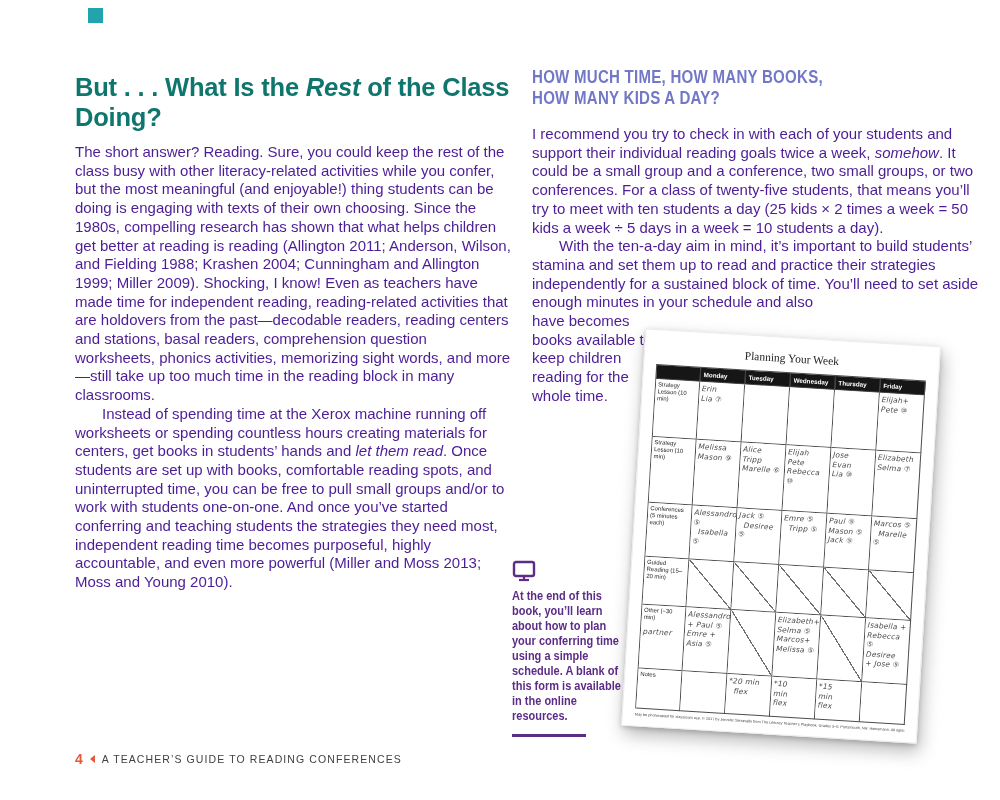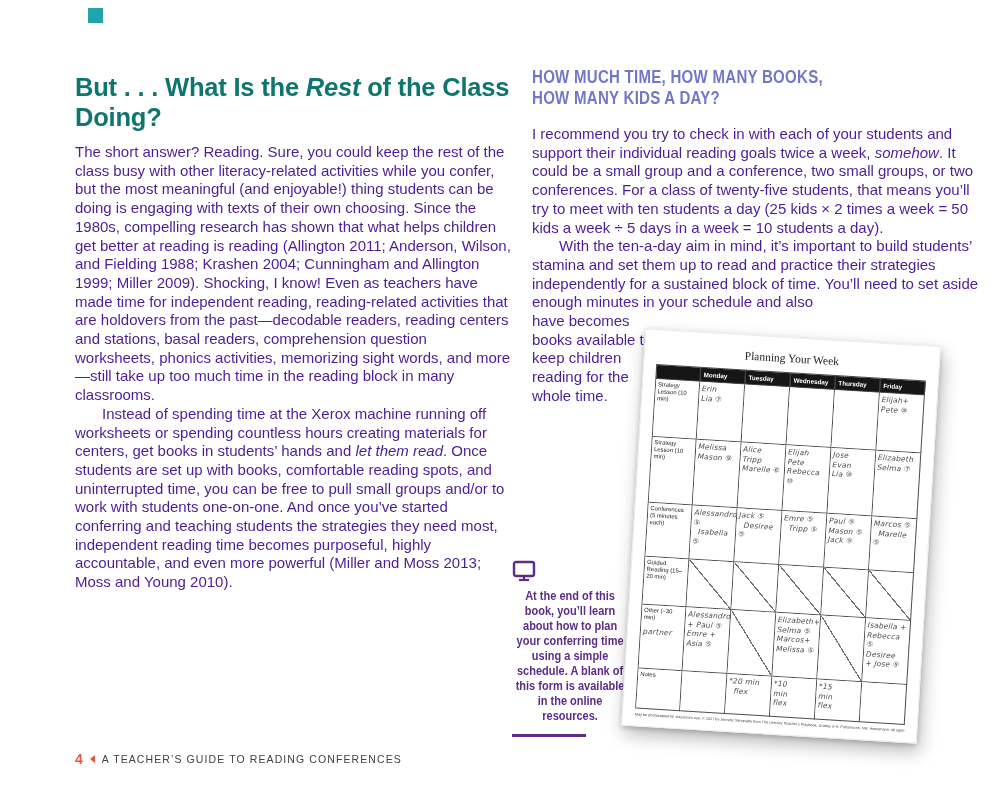--- a/index.html
+++ b/index.html
@@ -23,21 +23,21 @@
   
   .col-right { position:absolute; left:512px; top:67px; width:452px;margin-left:20px; }
   .purple-heading {
     margin:0 0 16px 0; color:#7277c6; font-weight:bold; font-size:17.5px;
     line-height:21px; letter-spacing:0.3px;
     transform:scaleX(0.86); transform-origin:left top; white-space:nowrap;
   }
   .narrow-p { width:124px; }
 
   
-  .sidebar-note { position:absolute; left:512px; top:560px; width:146px;text-align:center; }
+  .sidebar-note { position:absolute; left:512px; top:560px; width:146px; }
   .monitor-icon { display:block; margin-bottom:7px; }
   .note-text {
     color:#5c2d87; font-weight:bold; font-size:12.5px; line-height:15px;
     transform:scaleX(0.88); transform-origin:left top; width:132px;
   }
   .note-rule { width:74px; height:3px; background:#5c2d87; margin-top:10px; }
 
   
   .sheet {
     position:absolute; left:633px; top:337px; width:296px; height:398px;

